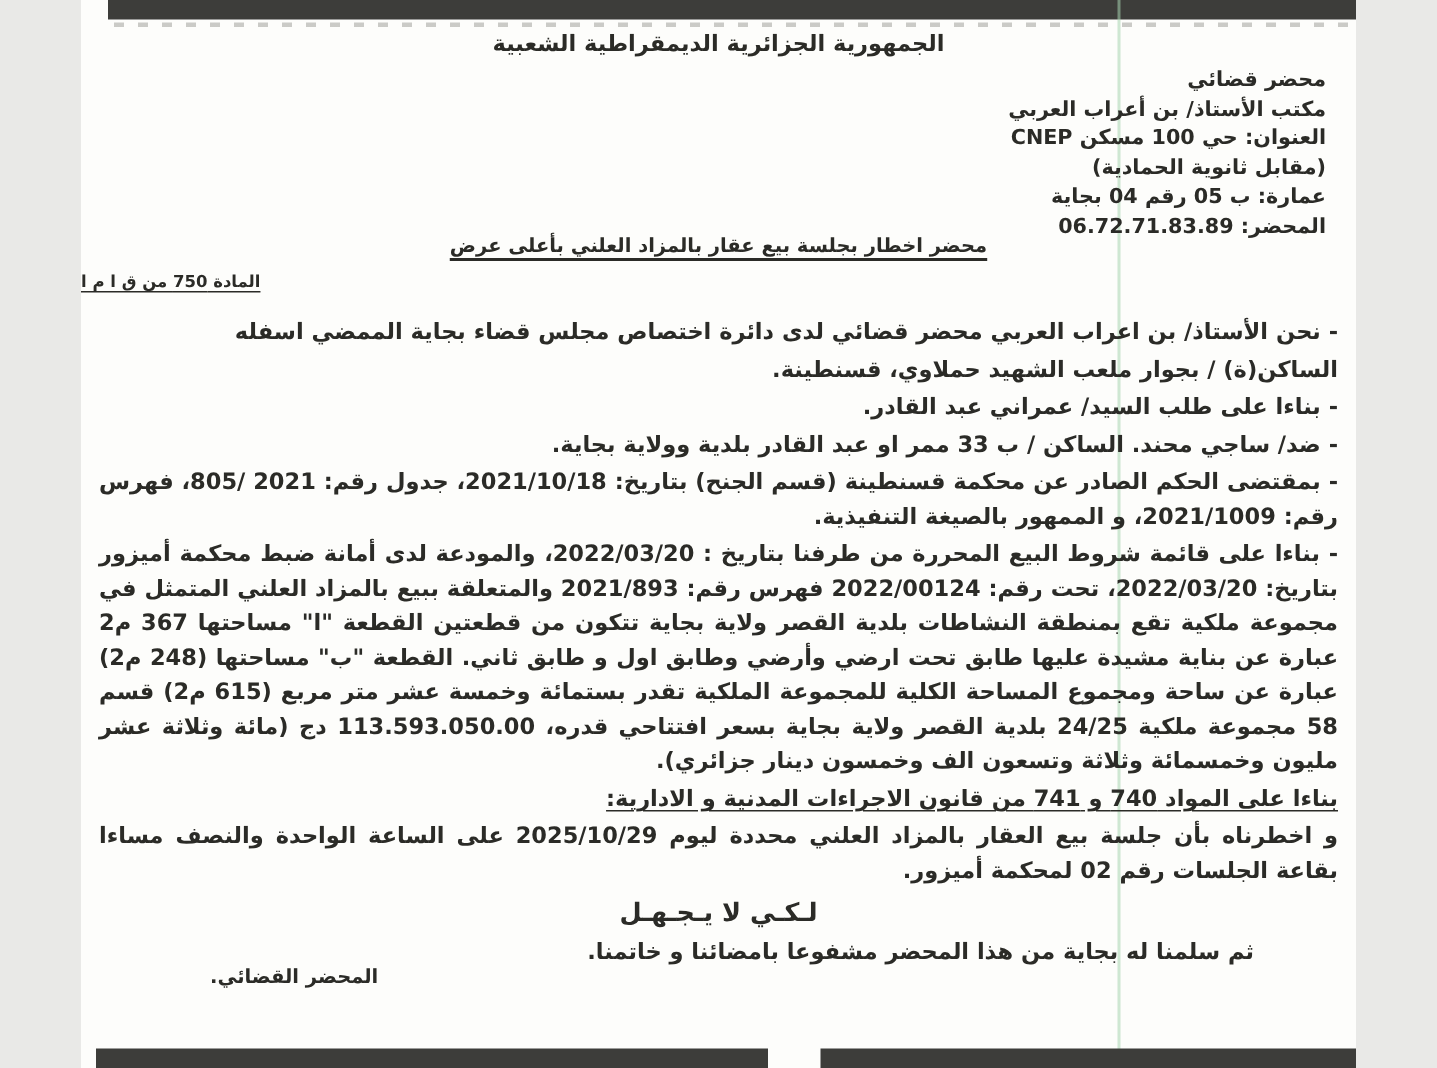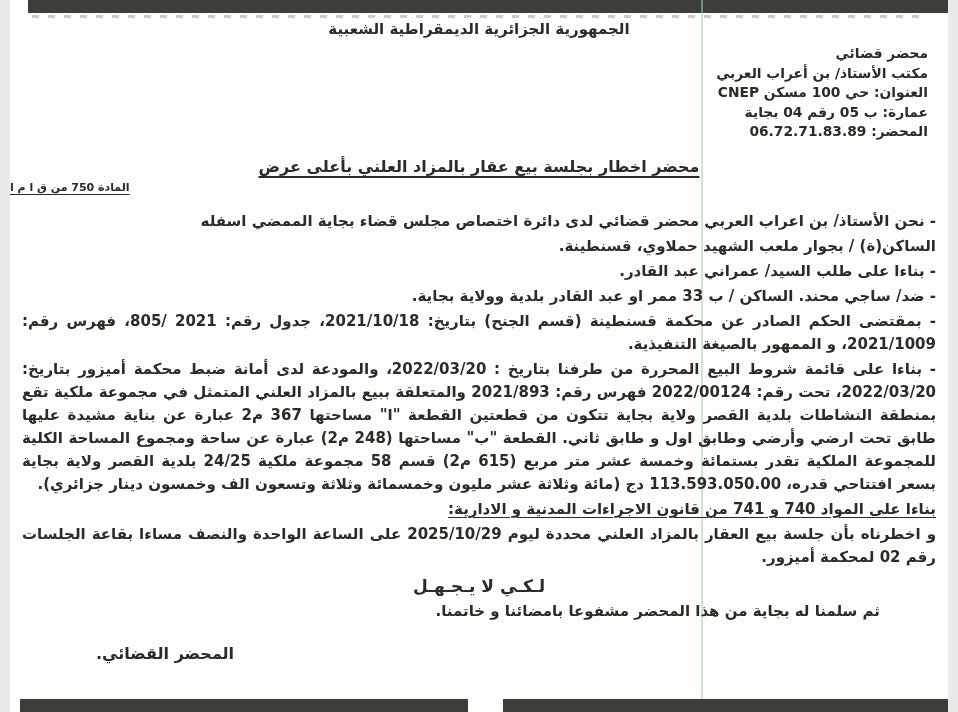--- a/index.html
+++ b/index.html
@@ -1,18 +1,18 @@
 <!DOCTYPE html>
 <html lang="ar" dir="rtl"><head>
 <meta charset="utf-8">
 <style>
   html,body{margin:0;padding:0;background:#e9e9e7;}
   .page{
     position:relative;
-    width:938px;height:712px;
+    width:850px;height:712px;
     margin:0 auto;
     background:#fdfdfb;
     font-family:"DejaVu Sans",sans-serif;
     font-weight:bold;
     color:#2b2b27;
     direction:rtl;
     overflow:hidden;
   }
   
   .top-bar{
@@ -42,21 +42,21 @@
   .republic{
     position:absolute;top:20px;left:0;width:100%;
     text-align:center;font-size:15px;letter-spacing:.2px;
   }
   .office{
     position:absolute;top:44px;right:20px;
     text-align:right;font-size:13.8px;line-height:19.5px;
   }
   .doc-title{
     position:absolute;top:157px;left:0;width:100%;
-    text-align:center;font-size:16px;
+    text-align:center;font-size:13px;
     text-decoration:underline;text-underline-offset:4px;text-decoration-thickness:1.5px;
   }
   .doc-article{
     position:absolute;top:181px;left:0;width:100%;
     text-align:left;font-size:11px;
     text-decoration:underline;text-underline-offset:3px;
   }
 
   
   .body-text{
@@ -70,38 +70,39 @@
   }
   .motto{
     text-align:center;font-size:17px;margin-top:6px !important;
     letter-spacing:1px;
   }
   .closing{
     text-align:right;padding-right:56px;
   }
   .signature{
     position:absolute;left:86px;top:644px;
-    font-size:16px;
+    font-size:13px;
   }
 </style>
 </head>
 <body>
 
 <div class="page">
 
   <div class="top-bar"></div>
   <div class="scan-line-green"></div>
   <div class="scan-line-edge"></div>
 
   <div class="republic">الجمهورية الجزائرية الديمقراطية الشعبية</div>
 
   <div class="office">
     <div>محضر قضائي</div>
     <div>مكتب الأستاذ/ بن أعراب العربي</div>
     <div>العنوان: حي 100 مسكن CNEP</div>
+    <div>(مقابل ثانوية الحمادية)</div>
     <div>عمارة: ب 05 رقم 04 بجاية</div>
     <div>المحضر: 06.72.71.83.89</div>
   </div>
 
   <div class="doc-title">محضر اخطار بجلسة بيع عقار بالمزاد العلني بأعلى عرض</div>
   <div class="doc-article">المادة 750 من ق ا م ا</div>
 
   <div class="body-text">
     <p>- نحن الأستاذ/ بن اعراب العربي محضر قضائي لدى دائرة اختصاص مجلس قضاء بجاية الممضي اسفله</p>
     <p>الساكن(ة) / بجوار ملعب الشهيد حملاوي، قسنطينة.</p>

